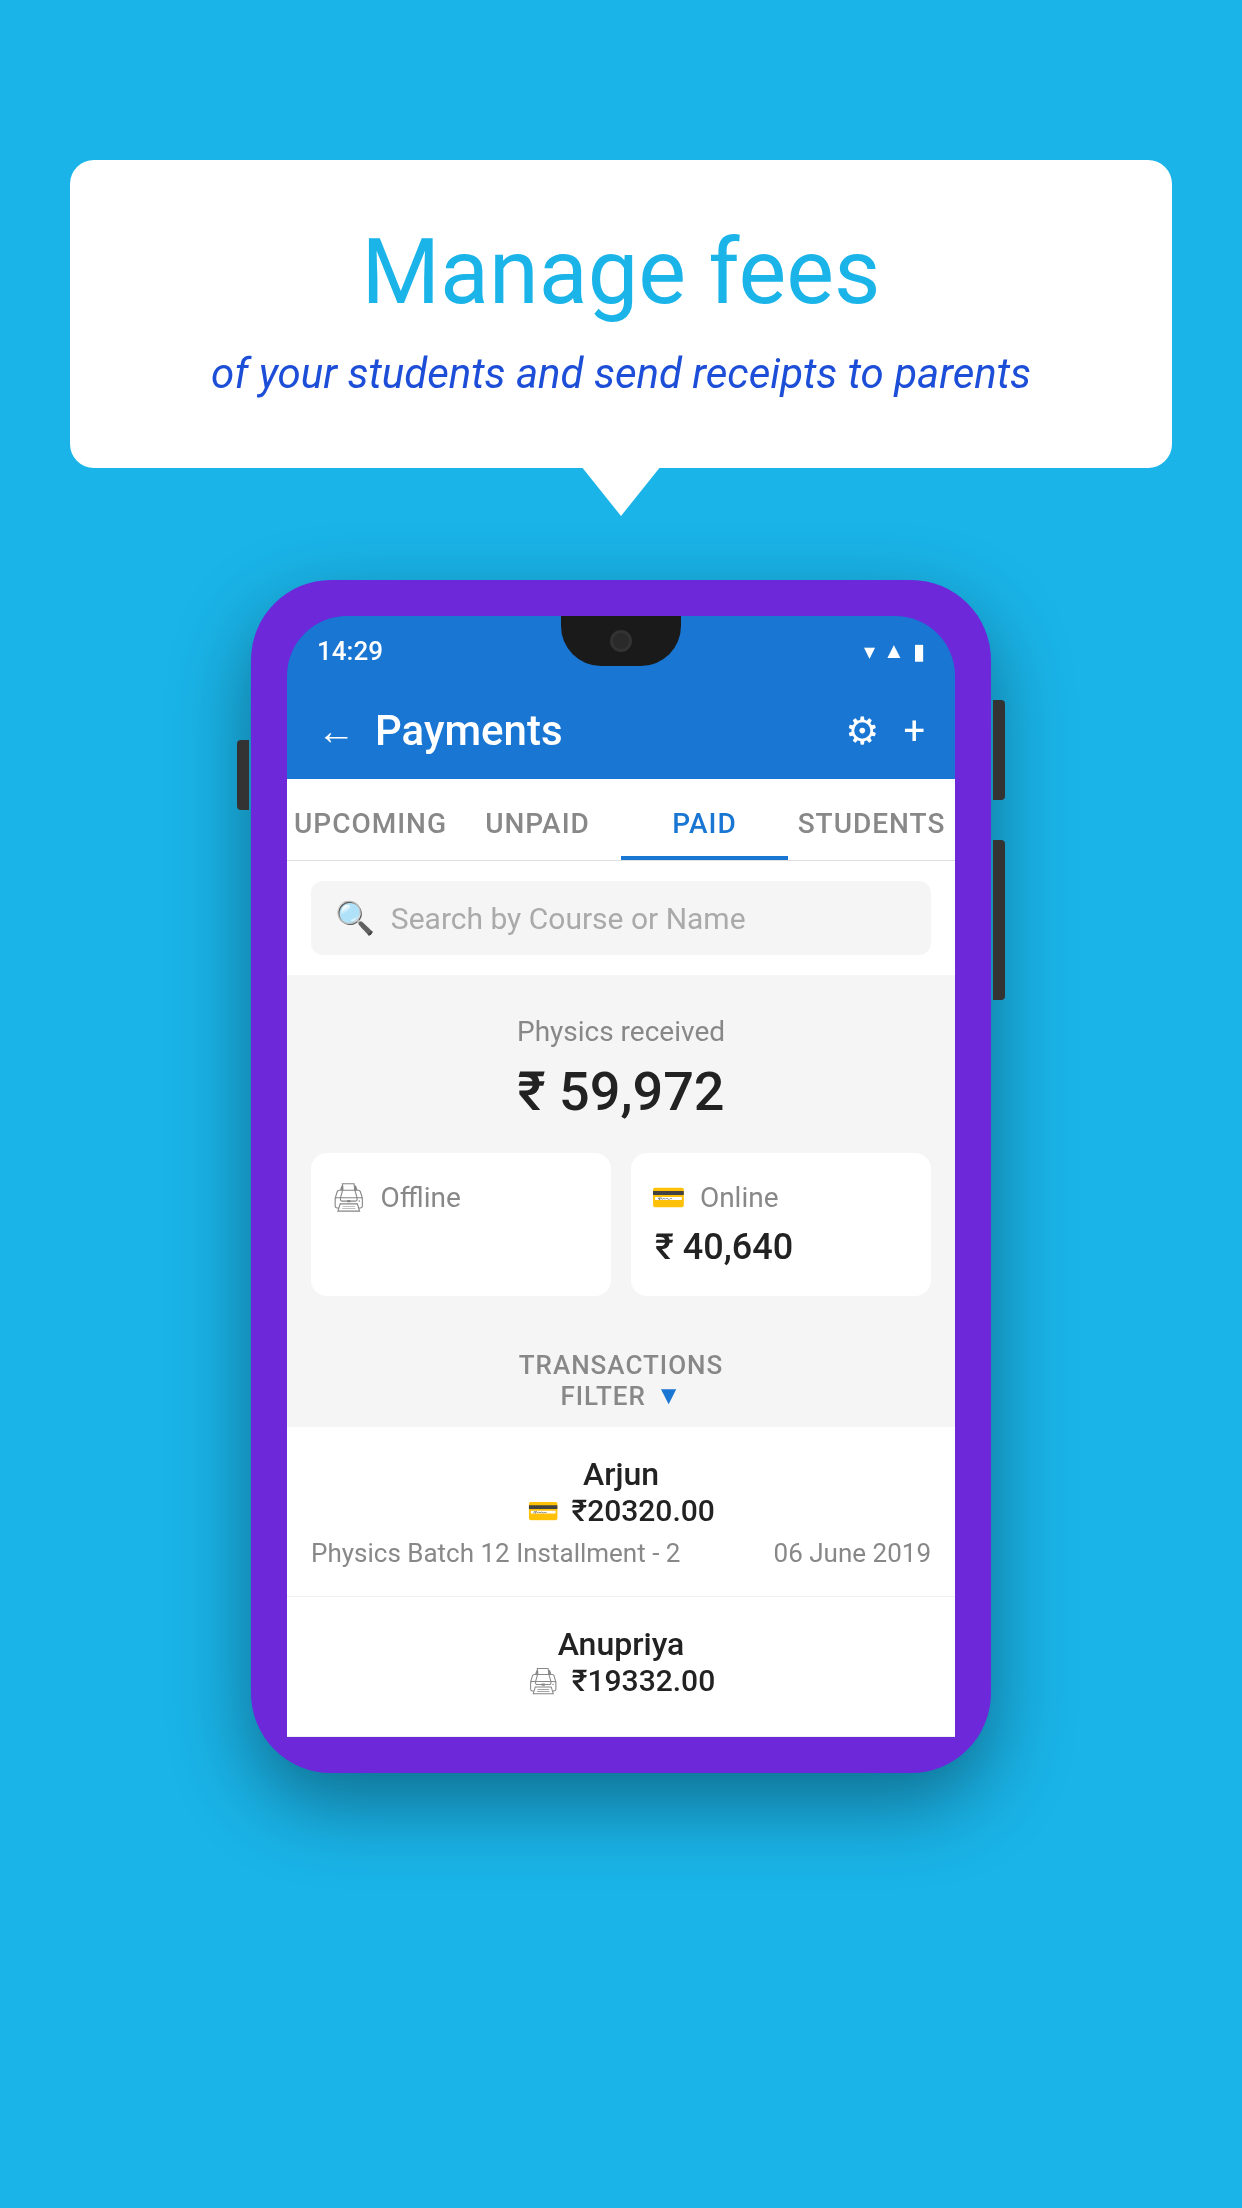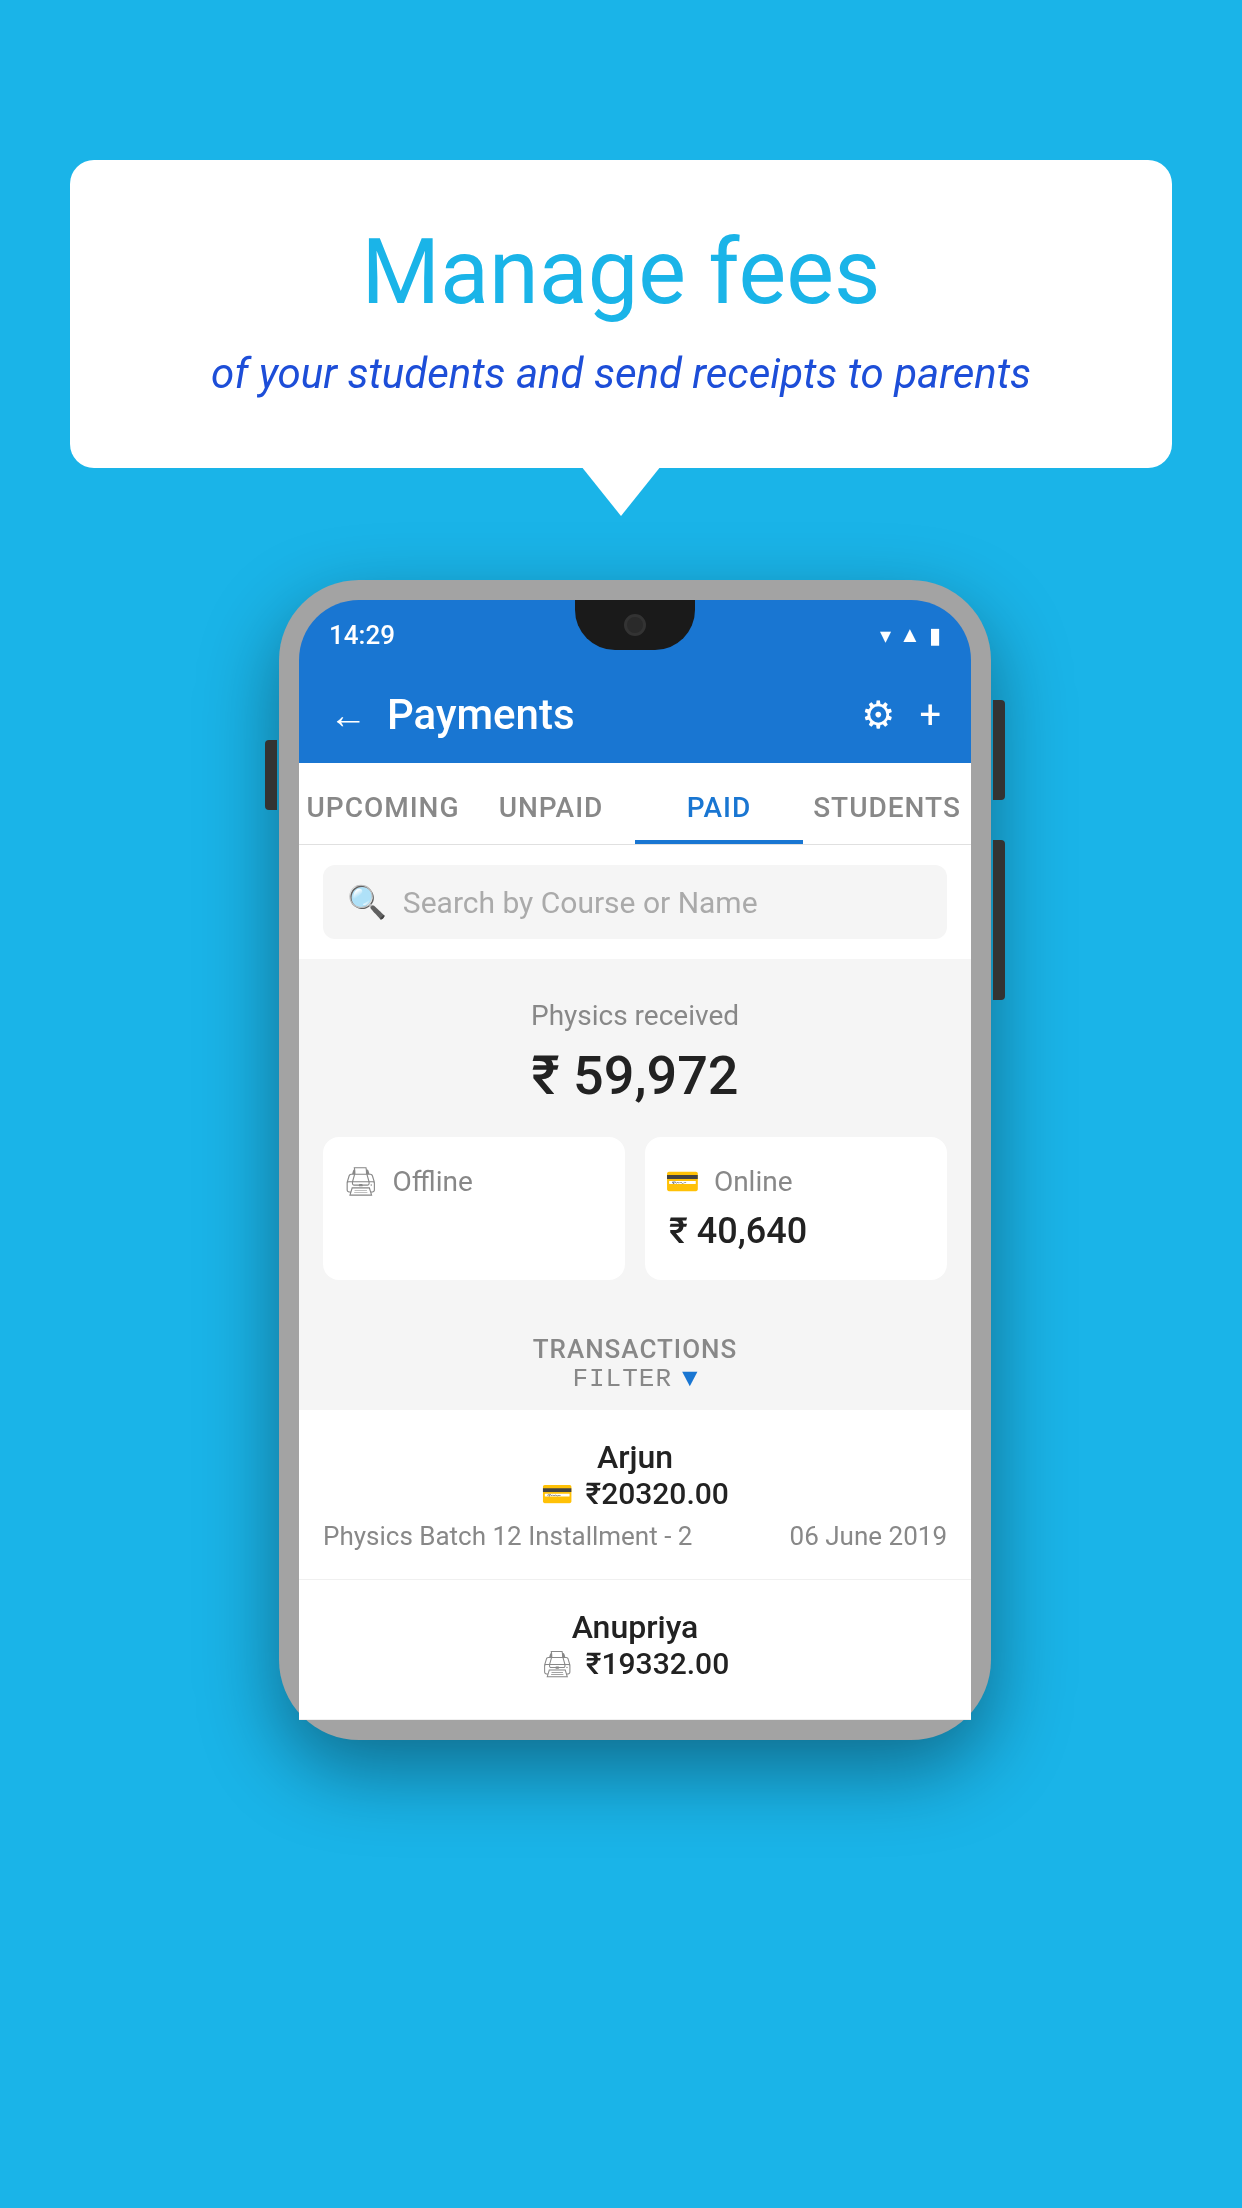--- a/index.html
+++ b/index.html
@@ -60,26 +60,25 @@
     
     .phone-wrapper {
       position: absolute;
       top: 580px;
       left: 50%;
       transform: translateX(-50%);
       width: 740px;
     }
 
     .phone-outer {
-      background: #a3a3a3;
+      background: #6d28d9;
       border-radius: 80px;
-      padding: 20px;
+      padding: 36px;
       position: relative;
       box-shadow: 0 30px 80px rgba(0,0,0,0.4);
-      margin-left: 28px;
     }
 
     
     .phone-top-bar {
       background: #1976d2;
       border-radius: 60px 60px 0 0;
       height: 70px;
       display: flex;
       align-items: center;
       justify-content: space-between;
@@ -299,21 +298,20 @@
       color: #888888;
       font-size: 26px;
       font-weight: 500;
       letter-spacing: 1px;
     }
 
     .filter-container {
       display: flex;
       align-items: center;
       gap: 10px;
-      font-family: Liberation Mono, monospace;
     }
 
     .filter-label {
       color: #888888;
       font-size: 26px;
       font-weight: 500;
       letter-spacing: 1px;
     }
 
     .filter-icon {

